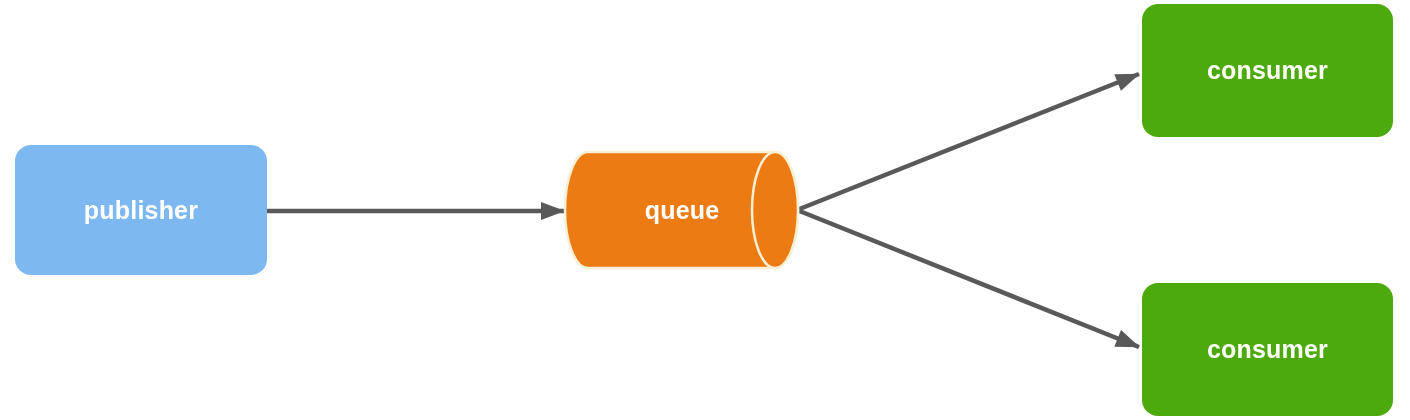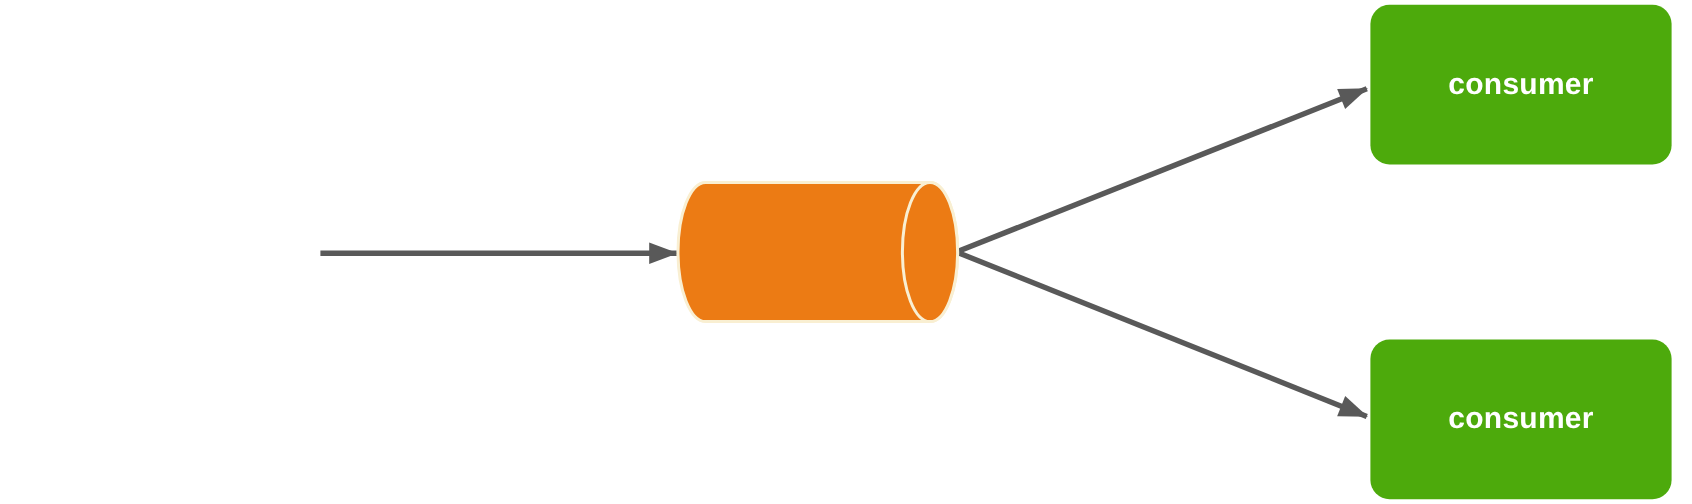--- a/index.html
+++ b/index.html
@@ -88,21 +88,27 @@
 
     <line class="edge" x1="797" y1="210" x2="1139" y2="74" marker-end="url(#arrowhead)" stroke="#595959"></line>
 
     <line class="edge" x1="797" y1="210" x2="1139" y2="347" marker-end="url(#arrowhead)" stroke="#595959"></line>
 
     <path class="cyl-body" d="M588,152 L775,152 A23,58 0 0 1 775,268 L588,268 A23,58 0 0 1 588,152 Z" fill="#ec7b14"></path>
 
     <ellipse class="cyl-face" cx="775" cy="210" rx="23" ry="58" fill="#ec7b14"></ellipse>
   </svg>
 
+  <div class="node node-publisher">
+    <span class="node-label">publisher</span>
+  </div>
 
+  <div class="queue-label-wrap">
+    <span class="node-label">queue</span>
+  </div>
 
   <div class="node node-consumer-1">
     <span class="node-label">consumer</span>
   </div>
 
   <div class="node node-consumer-2">
     <span class="node-label">consumer</span>
   </div>
 
 </div>

